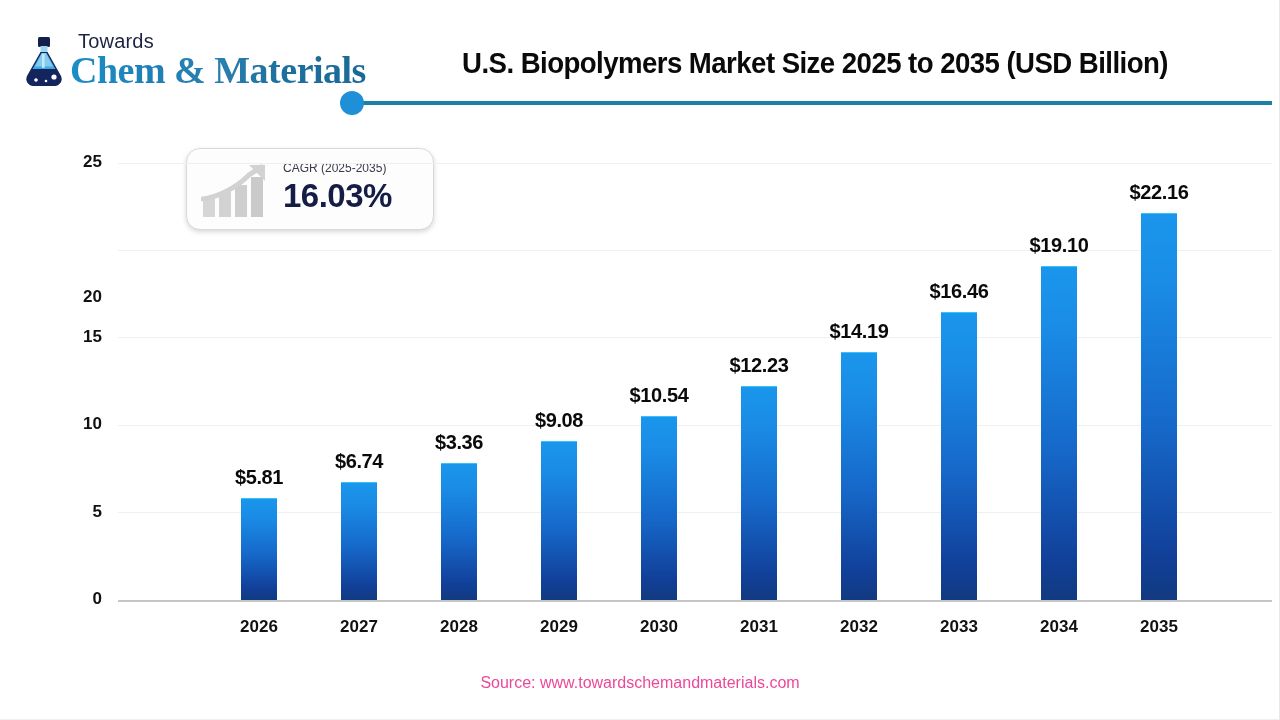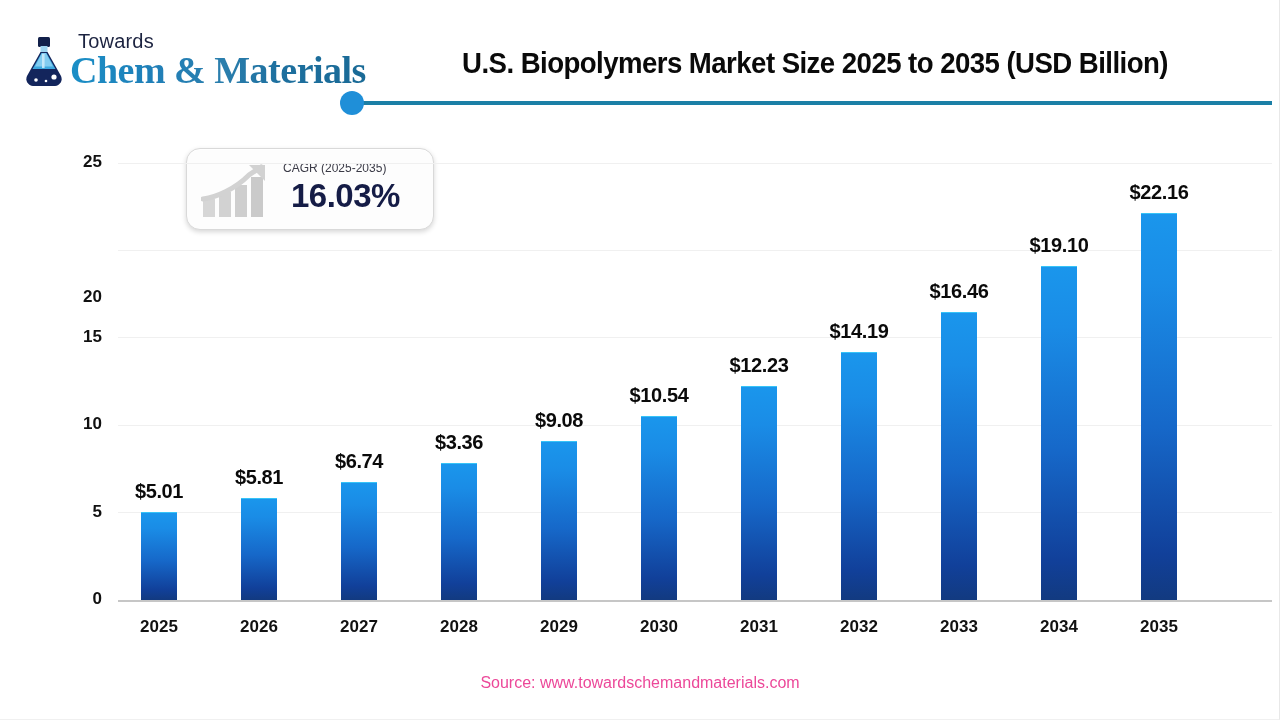--- a/index.html
+++ b/index.html
@@ -131,21 +131,20 @@
   #cagr-value {
     position: absolute;
     left: 96px;
     top: 28px;
     font-size: 33px;
     font-weight: 700;
     color: #151c46;
     font-family: "Liberation Sans", sans-serif;
     letter-spacing: -0.5px;
     white-space: nowrap;
-    margin-left: 8px;
   }
 
   
   #plot {
     position: absolute;
     left: 0;
     top: 0;
     width: 1280px;
     height: 720px;
   }
@@ -265,25 +264,20 @@
       <div class="ytick" style="top: 501.6px;">5</div>
       <div class="gridline" style="top: 424.7px;"></div>
       <div class="ytick" style="top: 414.2px;">10</div>
       <div class="gridline" style="top: 337.3px;"></div>
       <div class="ytick" style="top: 326.8px;">15</div>
       <div class="gridline" style="top: 249.9px;"></div>
       <div class="ytick" style="top: 239.4px; margin-top: 48px;">20</div>
       <div class="gridline" style="top: 162.5px;"></div>
       <div class="ytick" style="top: 152px;">25</div>
       <div id="axis-line" style="top: 600px;"></div>
-      <div class="bar-group" style="left: 109px;">
-        <div class="bar" style="top: 512.425px; height: 87.5748px;"></div>
-        <div class="bar-label" style="top: 480.425px;">$5.01</div>
-        <div class="xtick" style="top: 617px;">2025</div>
-      </div>
       <div class="bar-group" style="left: 209px;">
         <div class="bar" style="top: 498.441px; height: 101.559px;"></div>
         <div class="bar-label" style="top: 466.441px;">$5.81</div>
         <div class="xtick" style="top: 617px;">2026</div>
       </div>
       <div class="bar-group" style="left: 309px;">
         <div class="bar" style="top: 482.185px; height: 117.815px;"></div>
         <div class="bar-label" style="top: 450.185px;">$6.74</div>
         <div class="xtick" style="top: 617px;">2027</div>
       </div>

